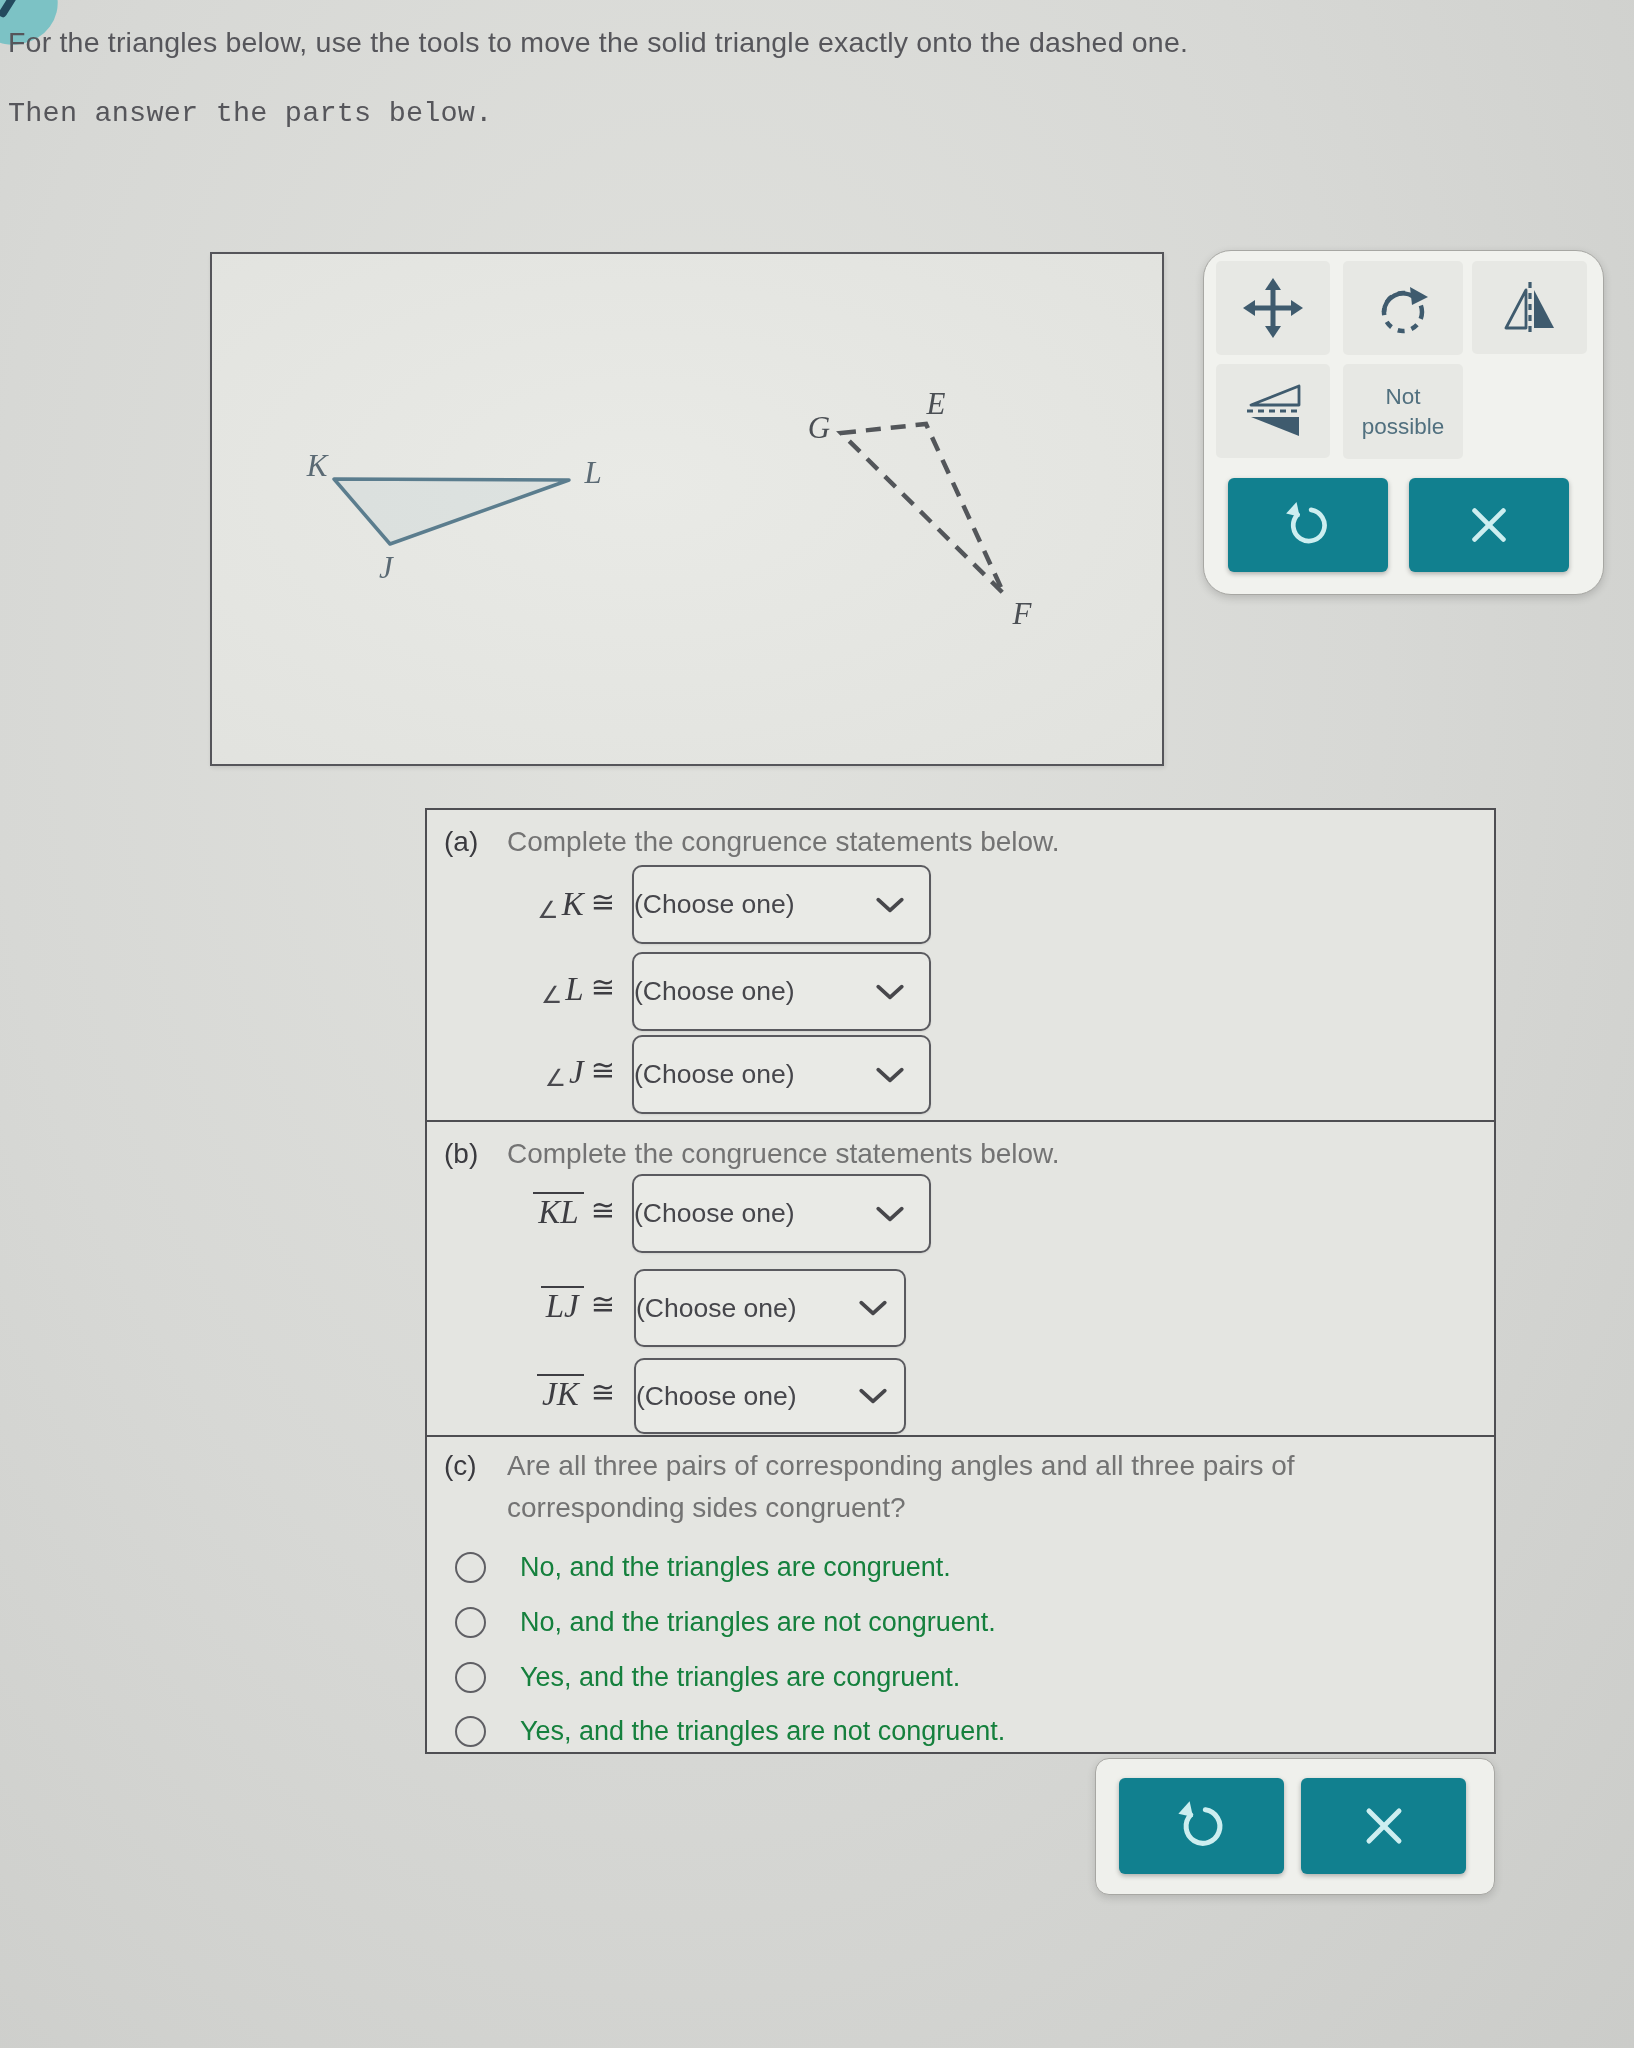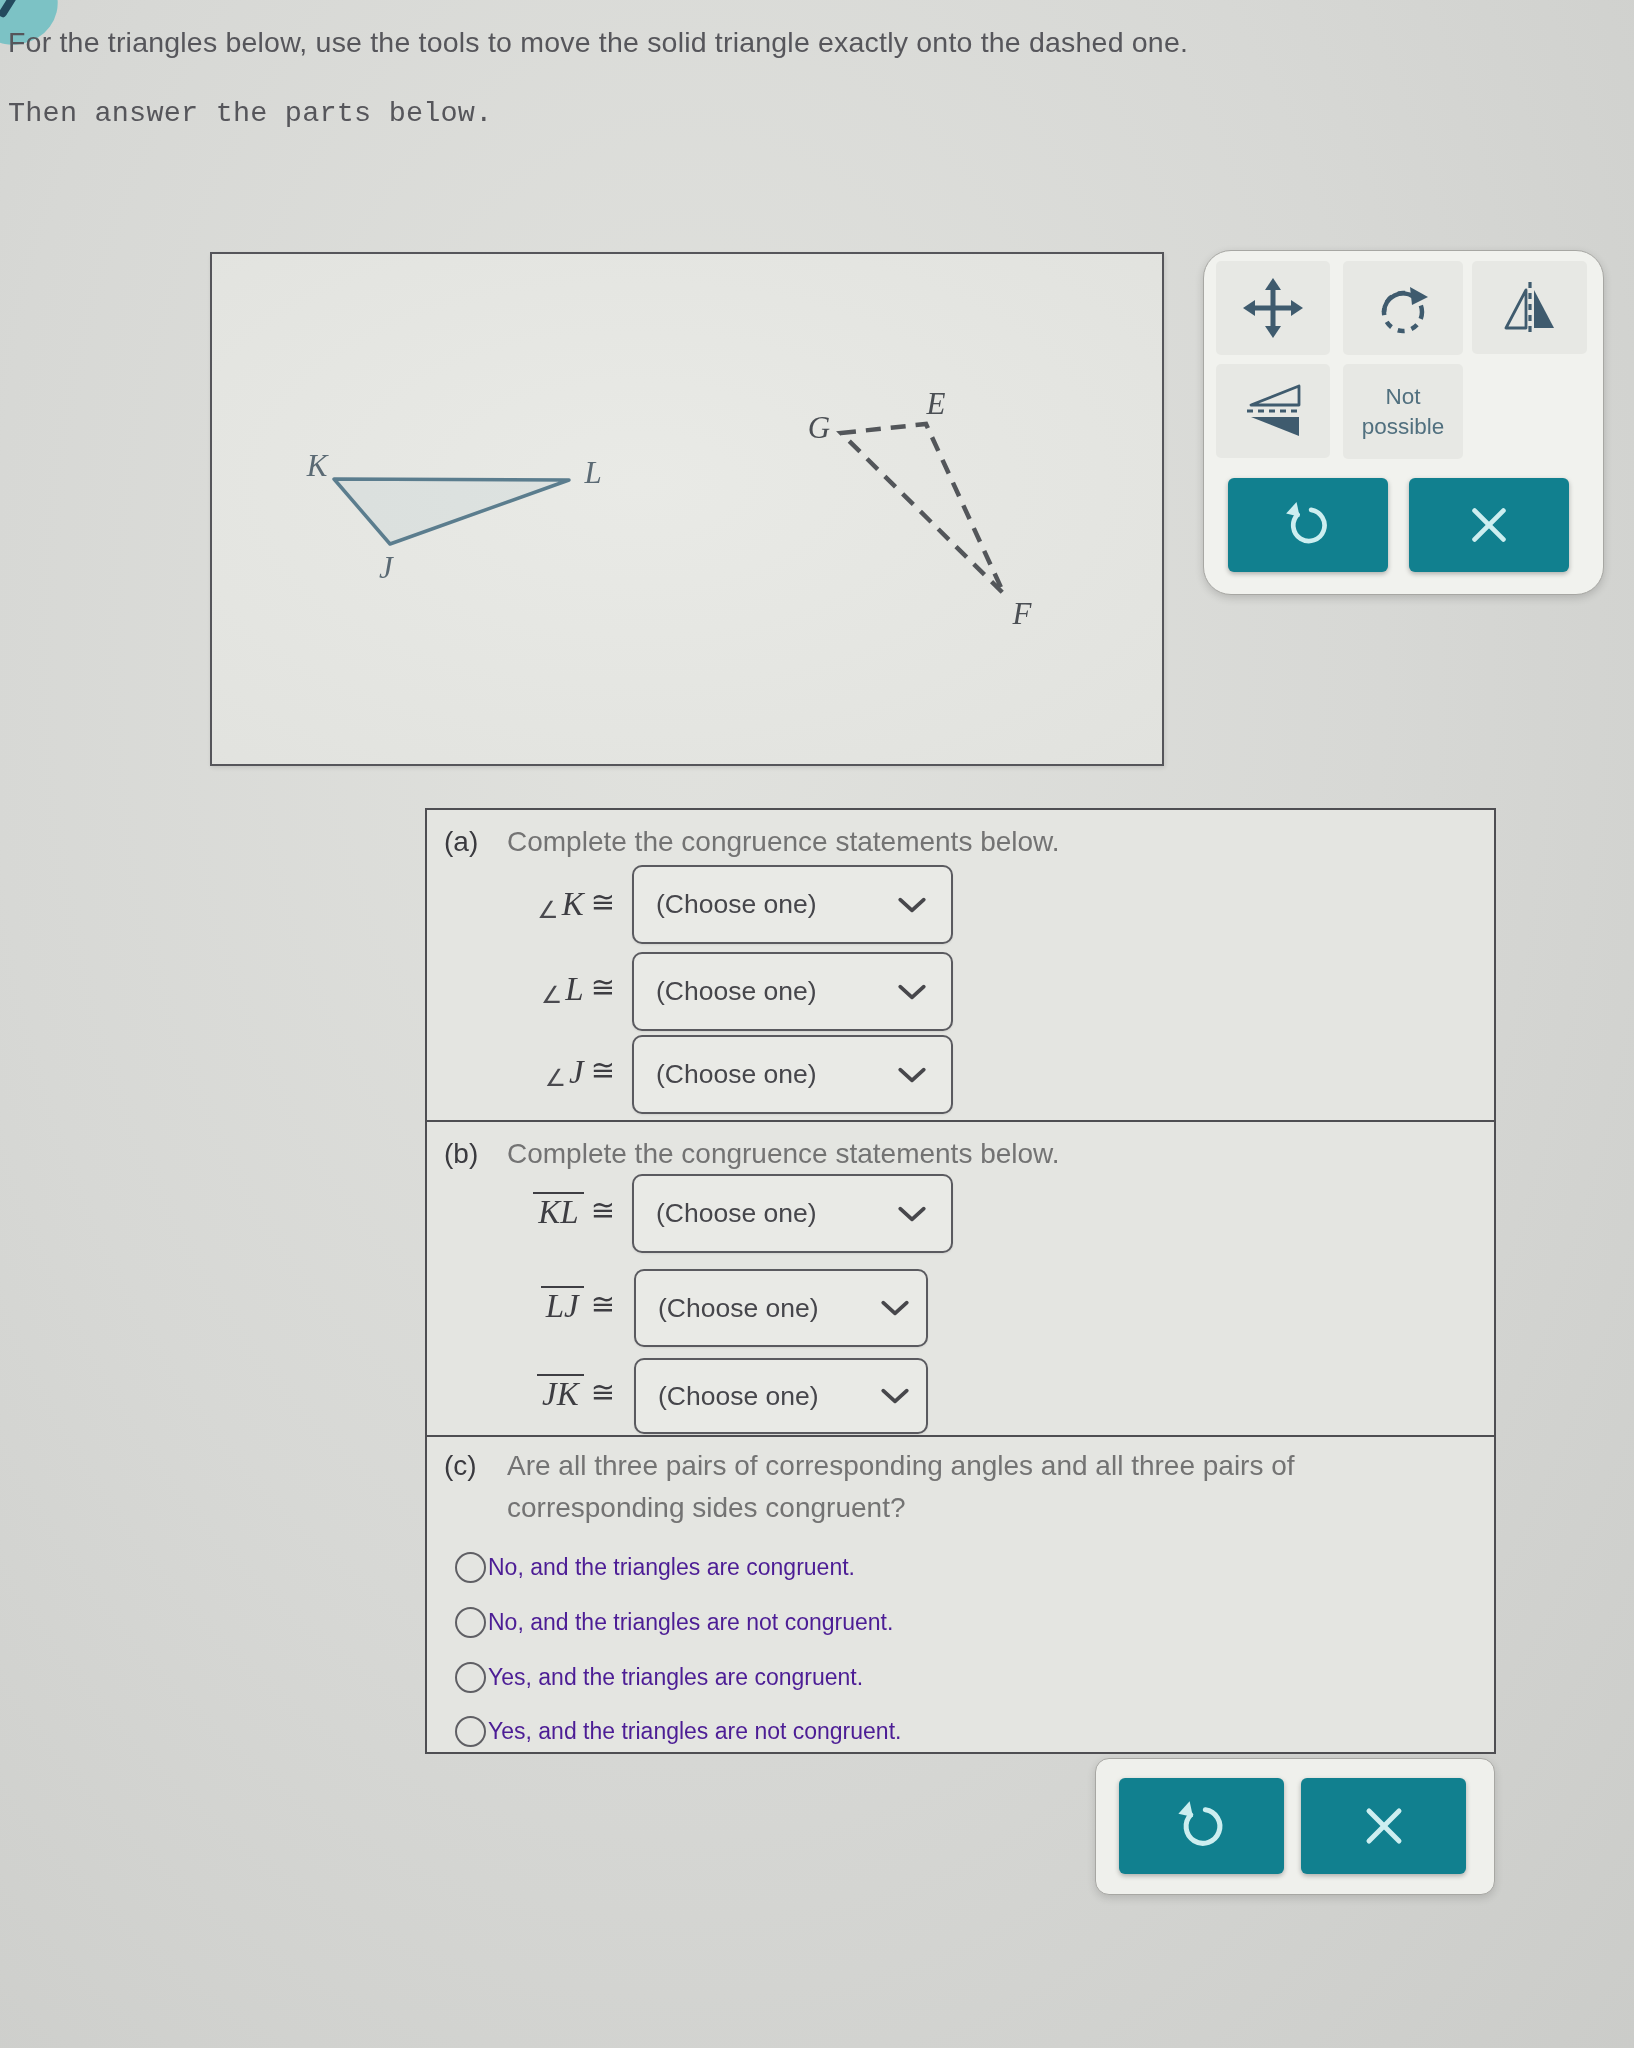--- a/index.html
+++ b/index.html
@@ -58,28 +58,28 @@
     font-family:"Liberation Serif",serif;font-size:33px;}
   .row-label .letter{font-style:italic;}
   .angle{font-family:"DejaVu Sans",sans-serif;font-size:.72em;font-style:normal;
     vertical-align:-3px;margin-right:3px;color:#4a4a4f;}
   .cong{font-family:"DejaVu Sans",sans-serif;font-size:.88em;margin-left:7px;
     vertical-align:3px;font-style:normal;}
   .seg{font-style:italic;display:inline-block;border-top:2.5px solid #3e3e43;
     padding:1px 5px 0 5px;line-height:1.05;}
 
   .dropdown{position:absolute;background:#e9eae6;border:2px solid #5a5a5f;border-radius:10px;
-    display:flex;align-items:center;padding-left:22px;cursor:pointer;
+    display:flex;align-items:center;cursor:pointer;
     font-size:26.5px;color:#46464b;box-shadow:0 1px 2px rgba(0,0,0,.08);}
   .dropdown .chev{position:absolute;}
 
   .radio-row{position:absolute;left:28px;display:flex;align-items:center;}
   .radio-circle{width:27px;height:27px;border:2.5px solid #5f5f64;border-radius:50%;
     background:transparent;flex:0 0 auto;cursor:pointer;}
-  .radio-text{margin-left:2px;font-size:23px;color:#4c1d95;}
+  .radio-text{margin-left:34px;font-size:27px;color:#15803d;}
 
   
   .bottom-panel{position:absolute;left:1095px;top:1758px;width:398px;height:135px;
     background:#eff0ec;border:1px solid #a7a7a3;border-radius:14px;
     box-shadow:0 3px 8px rgba(0,0,0,.14);}
   .bp-undo{left:23px;top:19px;width:165px;height:96px;}
   .bp-close{left:205px;top:19px;width:165px;height:96px;}
 </style>
 </head>
 <body>

